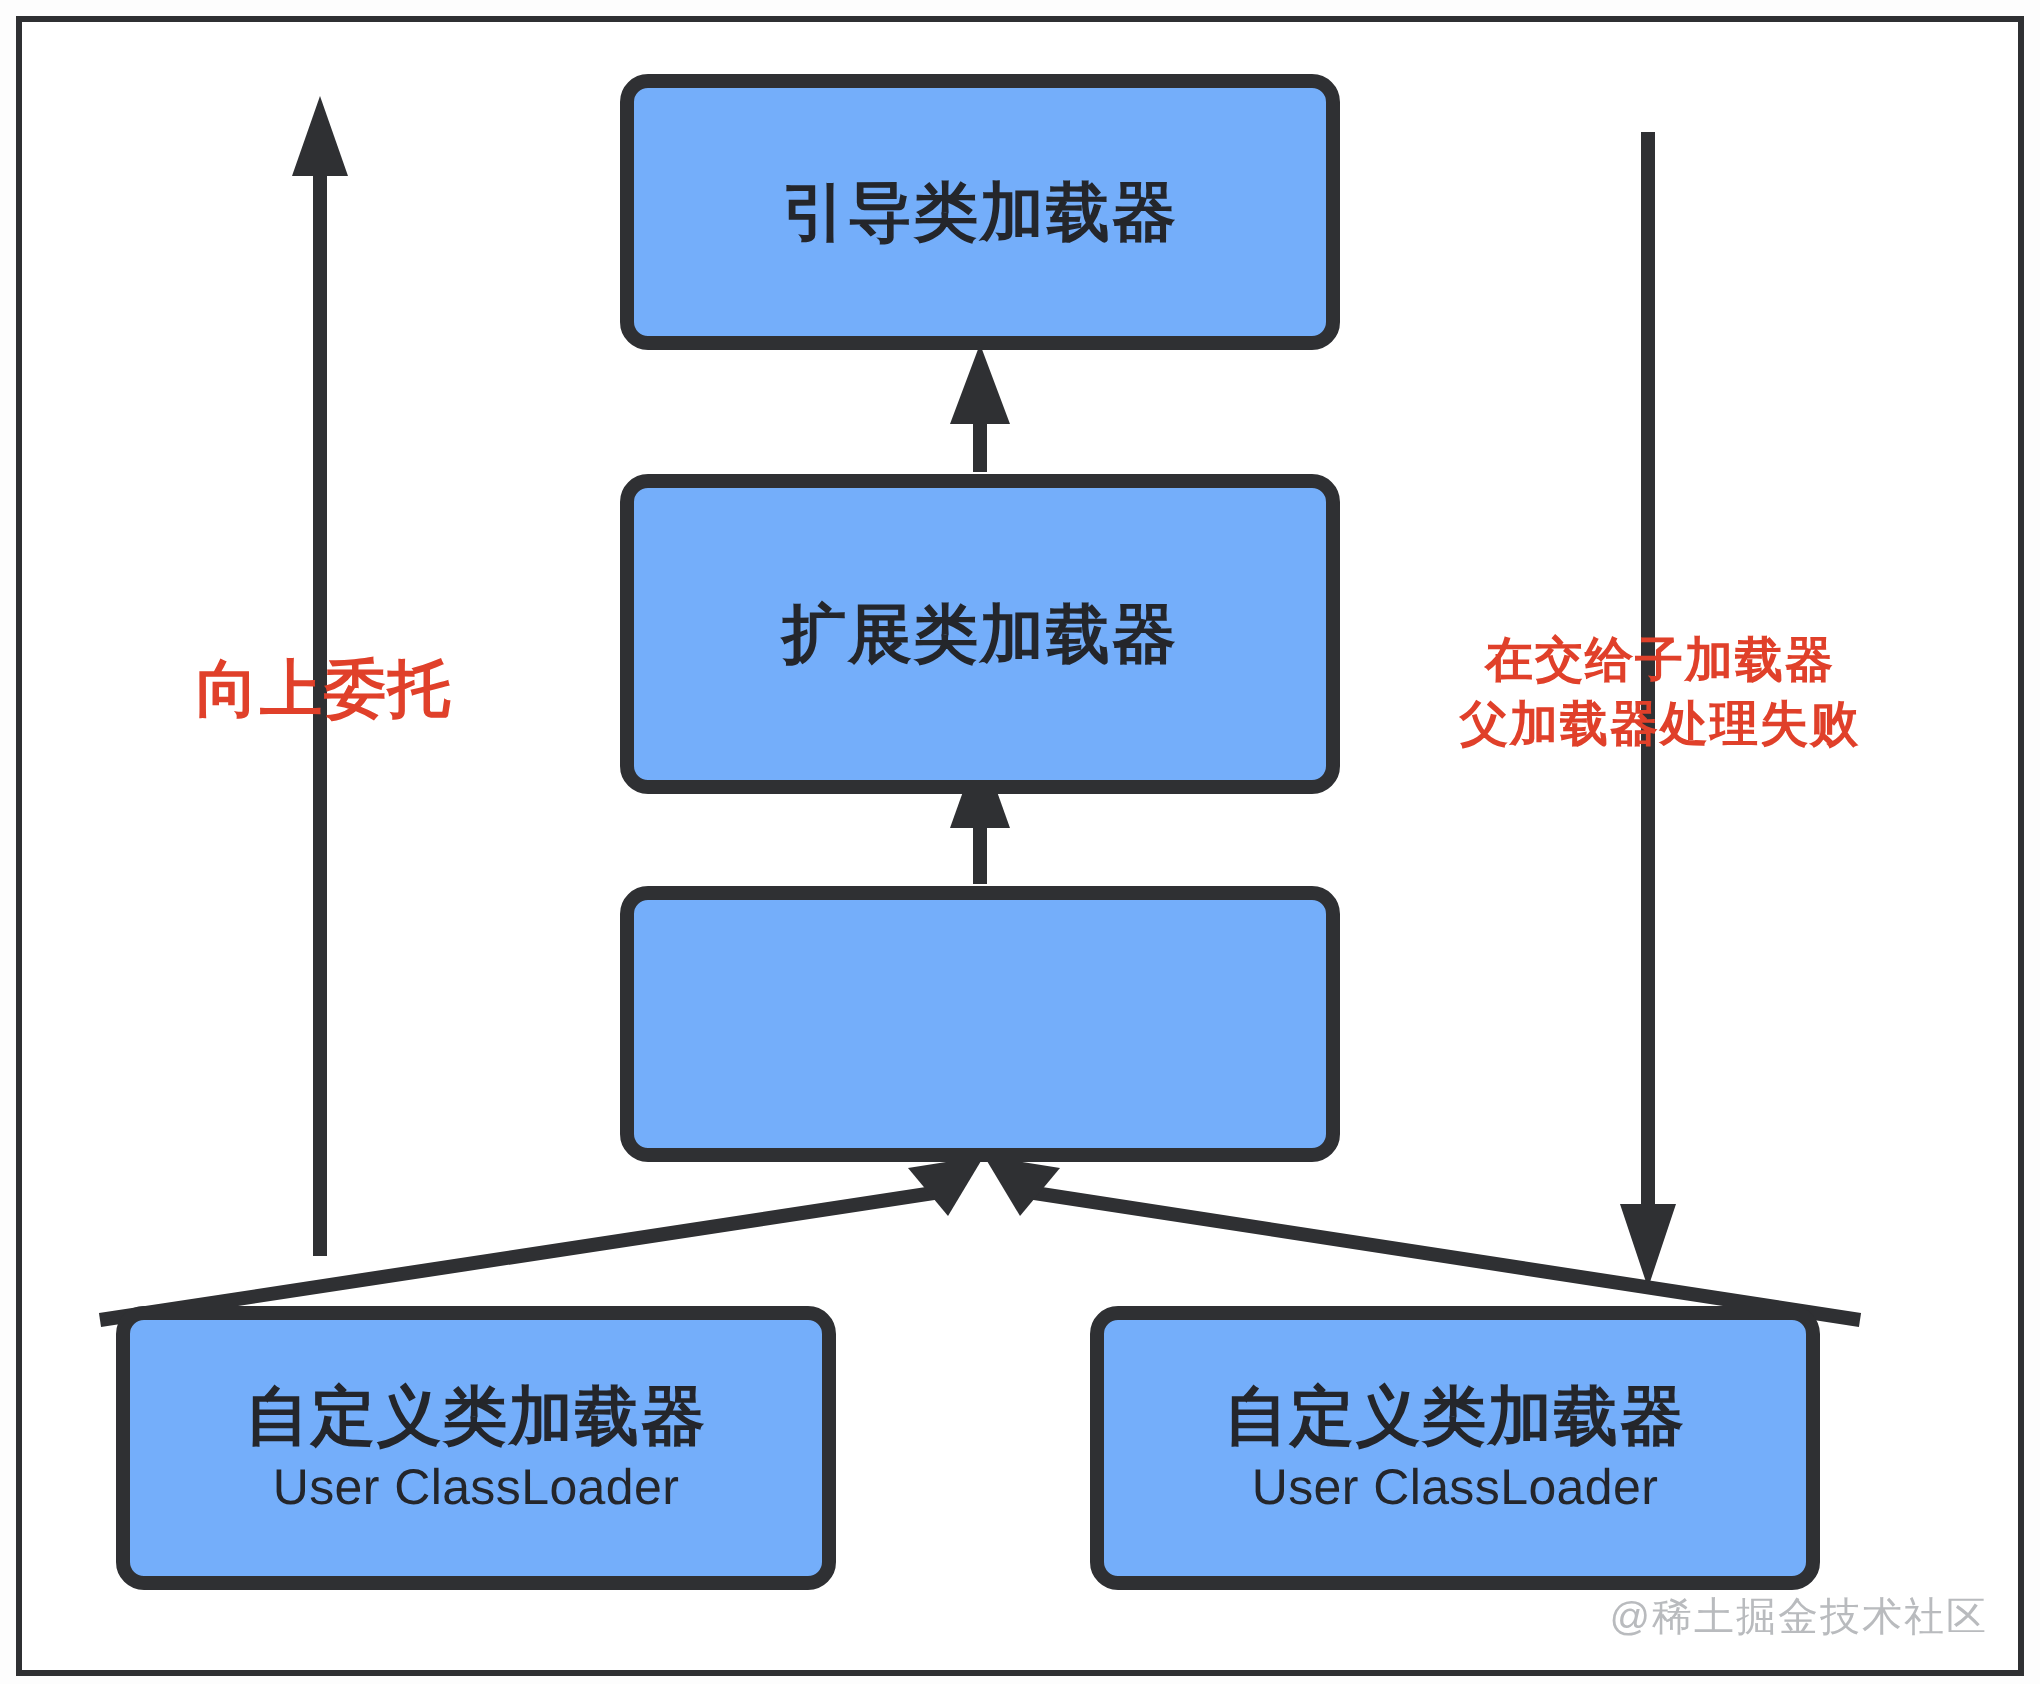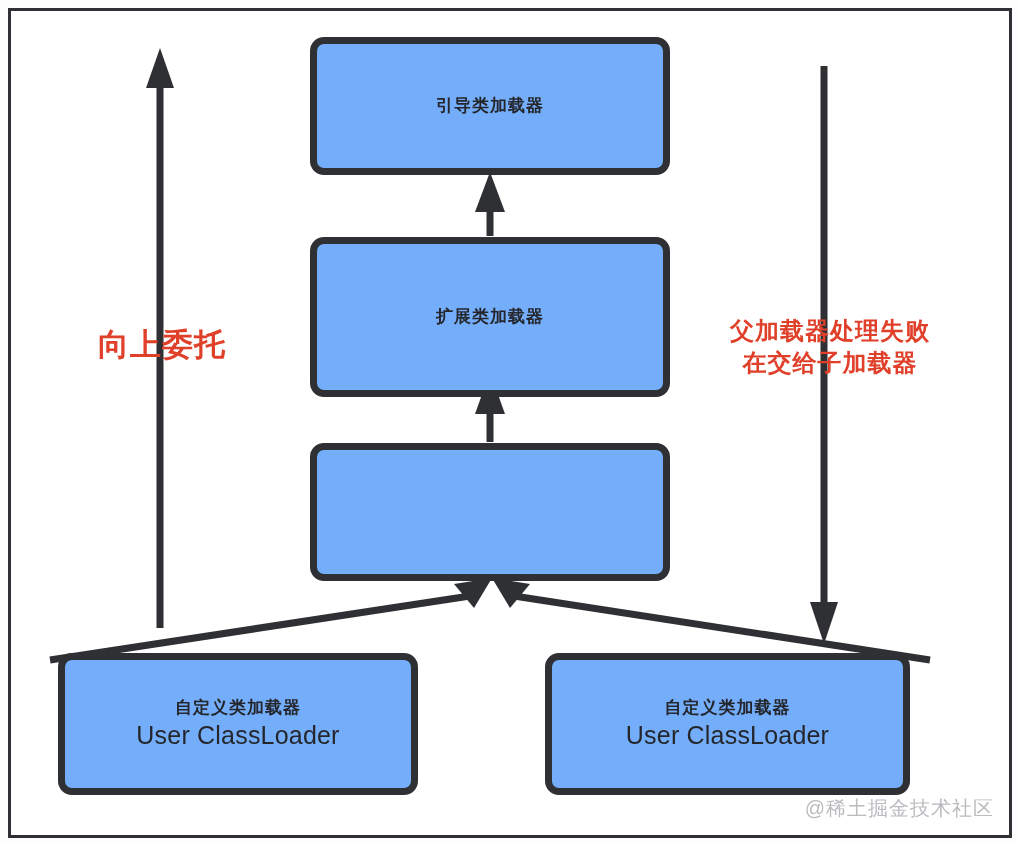--- a/index.html
+++ b/index.html
@@ -35,21 +35,21 @@
     border-radius: 14px;
     display: flex;
     flex-direction: column;
     align-items: center;
     justify-content: center;
     color: #24262b;
     line-height: 1.28;
     text-align: center;
   }
   .node .cn {
-    font-size: 17px;
+    font-size: 32px;
     font-weight: 700;
     letter-spacing: 1px;
   }
   .node .en {
     font-size: 25px;
     font-weight: 400;
     letter-spacing: 0.2px;
   }
   .node-bootstrap { left: 310px; top: 37px; width: 360px; height: 138px; }
   .node-extension { left: 310px; top: 237px; width: 360px; height: 160px; }
@@ -158,19 +158,19 @@
   <div class="node node-user-right">
     <span class="cn">自定义类加载器</span>
     <span class="en">User ClassLoader</span>
   </div>
 
   <div class="note note-left">
     <span>向上委托</span>
   </div>
 
   <div class="note note-right">
+    <div>在交给子加载器</div>
     <div>父加载器处理失败</div>
-    <div>在交给子加载器</div>
   </div>
 
   <div class="watermark">@稀土掘金技术社区</div>
 
 </div>
 
 </body></html>

